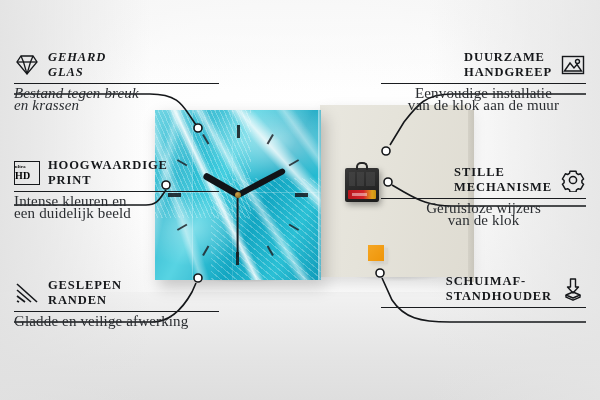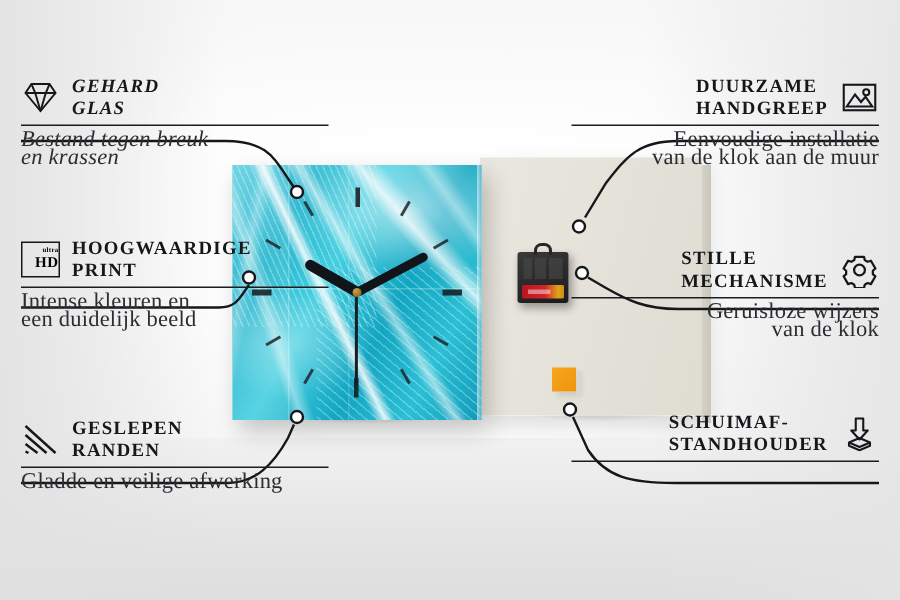--- a/index.html
+++ b/index.html
@@ -185,26 +185,26 @@
   }
   .feat.left .title{ text-align:left; }
   .feat.right .title{ text-align:left; }
   .rule{
     height:1px; background:#1a1c1f; margin-top:3px; width:100%;
   }
   .desc{
     font-size:15px; line-height:11.6px; color:#2a2d31; margin-top:4px;
     letter-spacing:.15px;
   }
-  .feat.right .desc{ text-align:right; }
+  .feat.right .desc{ text-align:center; }
   .ic{ width:26px; height:24px; flex:0 0 26px; color:#15171a; }
   .ic svg{ display:block; width:100%; height:100%; }
   .hdbox{
     width:26px; height:24px; border:1.4px solid #15171a; flex:0 0 26px;
-    display:flex; flex-direction:column; align-items:flex-end; justify-content:center;
+    display:flex; flex-direction:column; align-items:flex-start; justify-content:center;
     line-height:1;
   }
   .hdbox .u{ font-size:4.6px; font-weight:700; letter-spacing:.2px; }
   .hdbox .h{ font-size:10px; font-weight:700; letter-spacing:.3px; margin-top:.5px;}
 
   .f1{ left:14px; top:50px;font-style:italic; }
   .f2{ left:14px; top:158px; }
   .f3{ left:14px; top:278px; }
   .f4{ left:381px; top:50px; }
   .f5{ left:381px; top:165px; }

